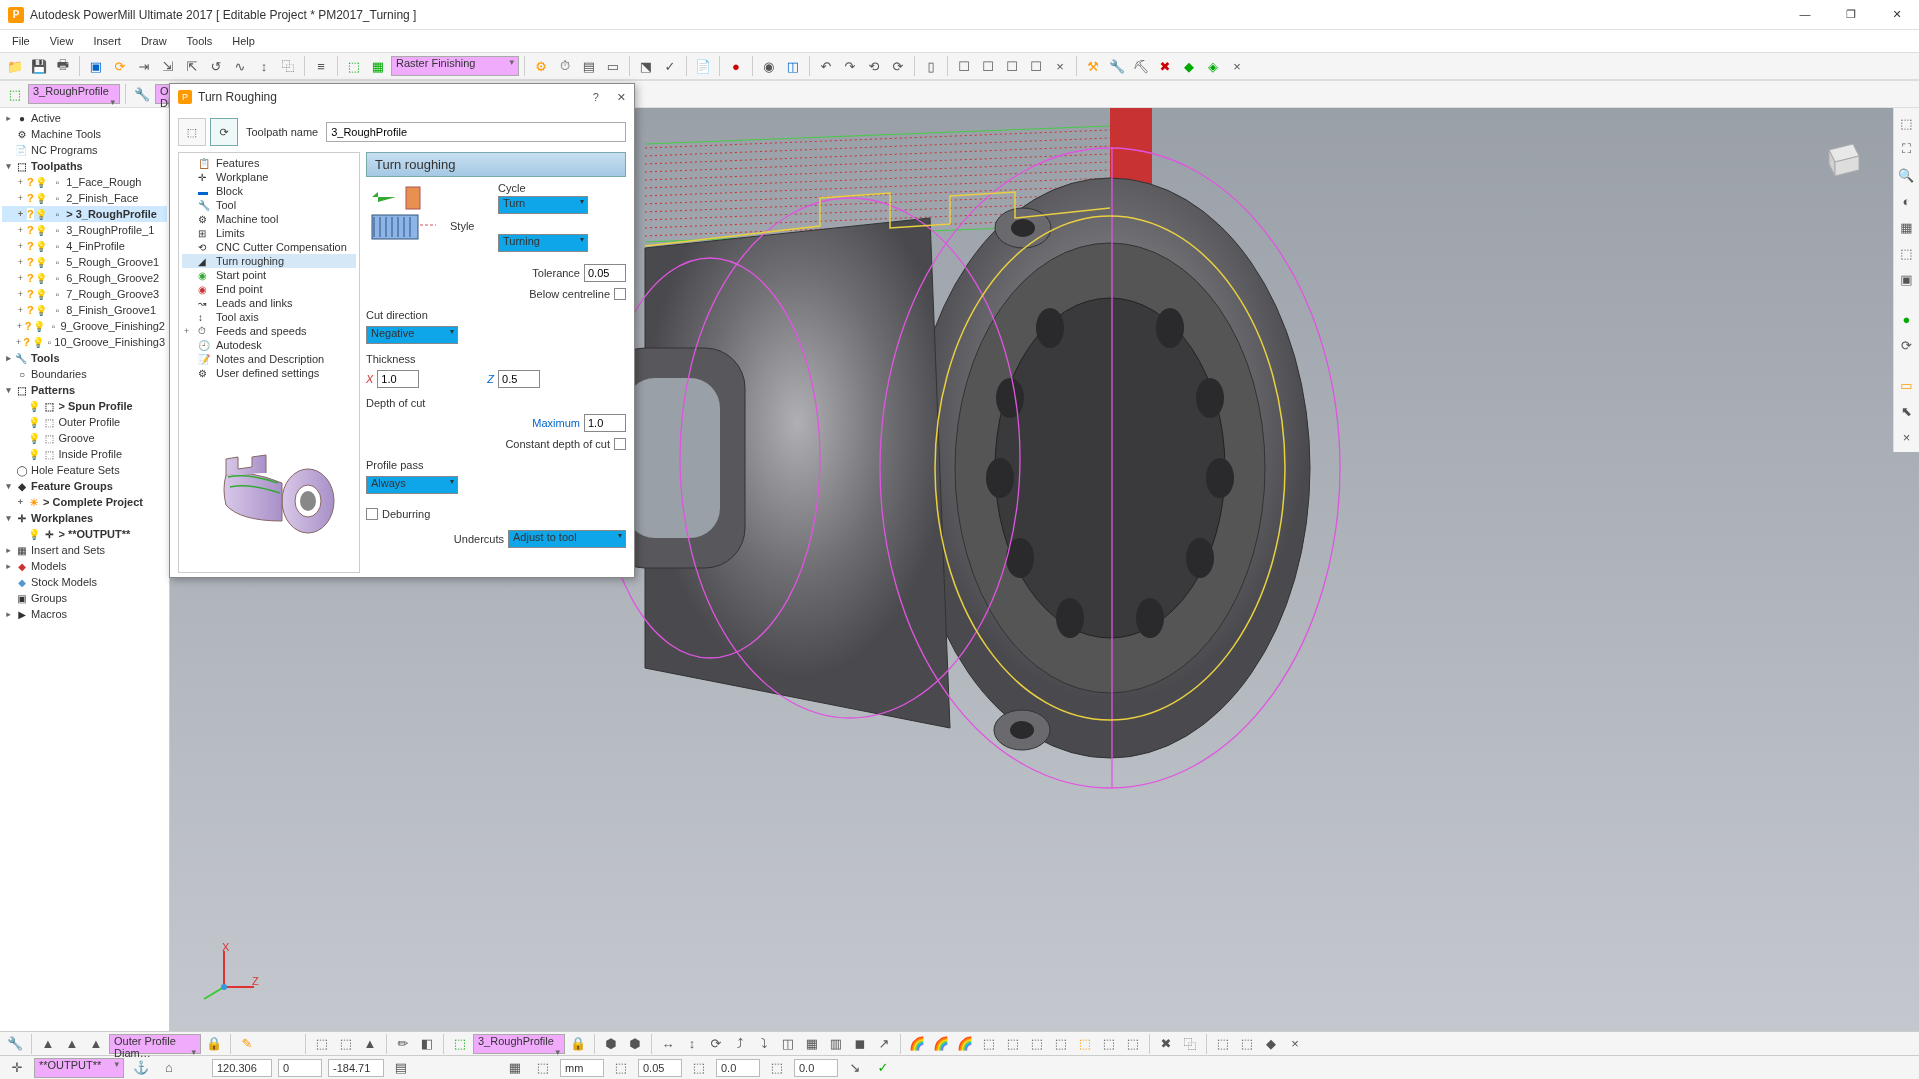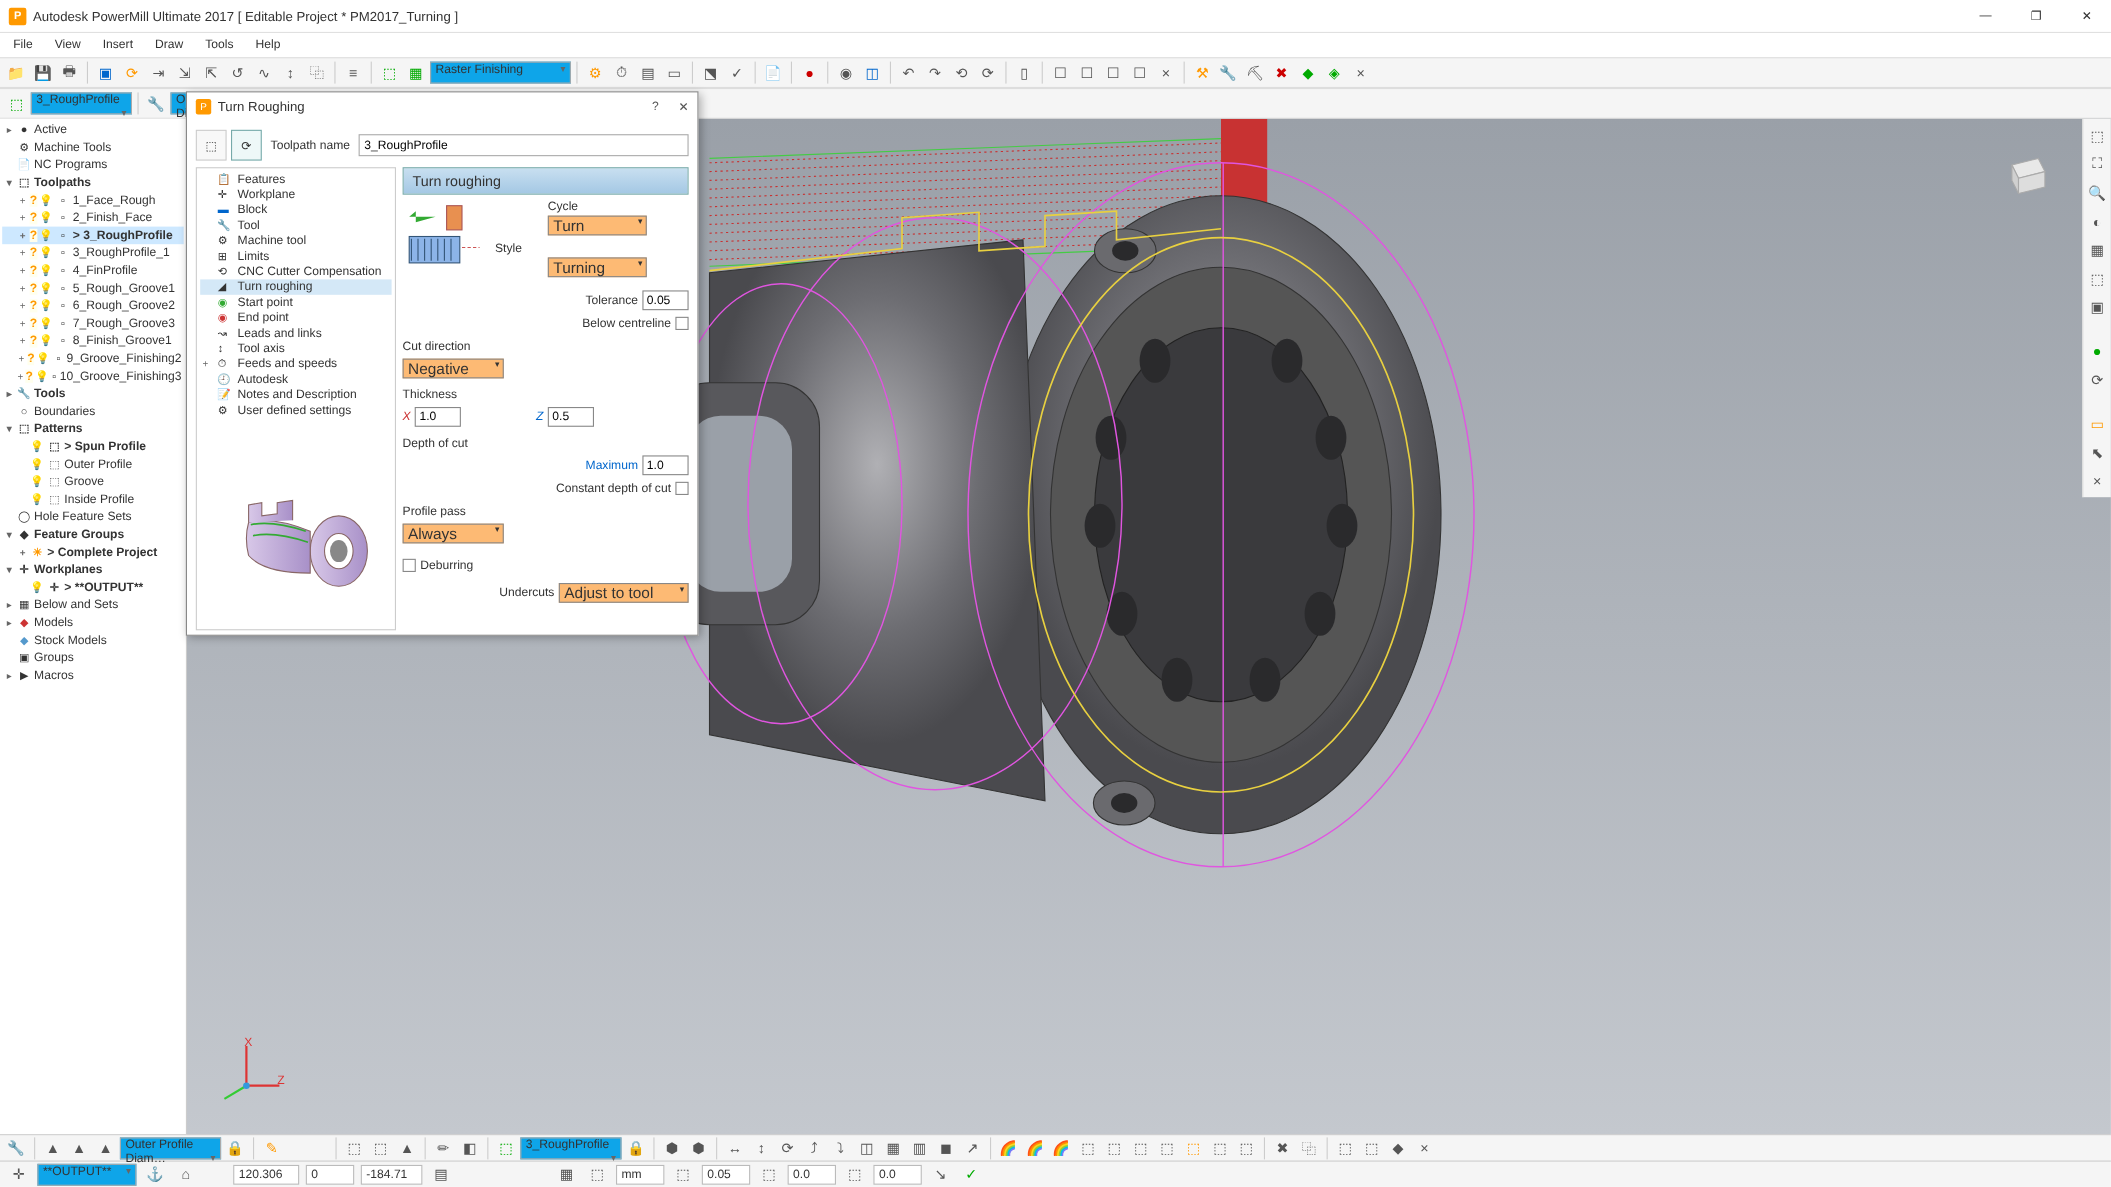--- a/index.html
+++ b/index.html
@@ -11,21 +11,21 @@
 .winbtn { width:28px; text-align:center; }
 .menubar { height:22px; display:flex; align-items:center; padding:0 4px; gap:4px; background:#fff;}
 .menuitem { padding:2px 8px; }
 .toolbar { height:28px; background:#f5f5f5; border-top:1px solid #ddd; border-bottom:1px solid #ddd; display:flex; align-items:center; padding:0 4px; gap:2px; }
 .tbtn { width:22px; height:22px; display:flex; align-items:center; justify-content:center; border:1px solid transparent; border-radius:2px; font-size:13px; color:#555; }
 .tbtn.green { color:#0a0; }
 .tbtn.red { color:#c00; }
 .tbtn.blue { color:#06c; }
 .tbtn.orange { color:#f90; }
 .sep { width:1px; height:20px; background:#ccc; margin:0 3px; }
-.tsel { height:20px; border:1px solid #aaa; background:#0ea5e9; padding:0 18px 0 4px; font-size:11px; position:relative; }
+.tsel { height:20px; border:1px solid #aaa; background:#f0abfc; padding:0 18px 0 4px; font-size:11px; position:relative; }
 .tsel::after { content:"▾"; position:absolute; right:4px; font-size:9px; color:#666; }
 .content { display:flex; height:calc(100% - 30px - 22px - 28px - 28px - 24px - 24px); }
 .tree-panel { width:170px; background:#fff; border-right:1px solid #ccc; overflow-y:auto; padding:2px; }
 .tree-item { display:flex; align-items:center; padding:1px 2px; gap:2px; white-space:nowrap; }
 .tree-item .exp { width:9px; font-size:9px; color:#666; text-align:center;}
 .tree-item .ticon { width:14px; height:14px; display:inline-flex; align-items:center; justify-content:center; font-size:10px;}
 .tree-item.bold { font-weight:bold; }
 .tree-item.sel { background:#cde8ff; }
 .tree-ind1 { padding-left:14px; }
 .tree-ind2 { padding-left:26px; }
@@ -50,21 +50,21 @@
 .dlg-main { flex:1; display:flex; gap:6px; }
 .dlg-tree { width:182px; border:1px solid #ccc; padding:3px; overflow-y:auto; background:#fff;}
 .dlg-tree-item { display:flex; align-items:center; gap:4px; padding:1px 2px;}
 .dlg-tree-item .dex { width:10px; font-size:9px; color:#666;}
 .dlg-tree-item .dico { width:14px; font-size:10px;}
 .dlg-tree-item.sel { background:#d4e8f7;}
 .dlg-form { flex:1; display:flex; flex-direction:column; gap:4px;}
 .dlg-heading { background:linear-gradient(#c8dff0,#a4c8e4); border:1px solid #7aa; padding:4px 8px; font-size:13px;}
 .form-row { display:flex; align-items:center; gap:4px; padding:1px 0;}
 .form-label { font-size:11px; }
-.form-sel { height:18px; border:1px solid #888; background:#fdba74; padding:0 16px 0 4px; position:relative; font-size:14px;}
+.form-sel { height:18px; border:1px solid #888; background:#0ea5e9; padding:0 16px 0 4px; position:relative; font-size:11px;}
 .form-sel::after { content:"▾"; position:absolute; right:3px; font-size:8px;}
 .form-input { height:18px; border:1px solid #888; padding:0 3px; width:42px; font-size:11px;}
 .form-chk { width:12px; height:12px; border:1px solid #888;}
 .form-section { font-size:11px; margin-top:4px;}
 .maxlink { color:#06c; font-size:11px;}
 .dlg-preview { width:180px; height:112px; position:absolute; left:8px; bottom:36px;}
 .dlg-buttons { display:flex; justify-content:flex-end; gap:6px; padding:6px 0 2px 0; margin-top:auto;}
 .dlg-btn { height:22px; min-width:54px; border:1px solid #999; background:linear-gradient(#fefefe,#e8e8e8); font-size:11px;}
 .bottom-tb { height:24px; background:#f5f5f5; border-top:1px solid #ccc; display:flex; align-items:center; padding:0 4px; gap:2px;}
 .statusbar { height:24px; background:#f5f5f5; border-top:1px solid #ccc; display:flex; align-items:center; padding:0 6px; gap:6px;}
@@ -334,21 +334,21 @@
         <span>Workplanes</span>
       </div>
     <div class="tree-item tree-ind2 bold">
         <span class="tree-bulb">💡</span>
         <span class="ticon">✛</span>
         <span>&gt; **OUTPUT**</span>
       </div>
     <div class="tree-item">
         <span class="exp">▸</span>
         <span class="ticon">▦</span>
-        <span>Below and Sets</span>
+        <span>Insert and Sets</span>
       </div>
     <div class="tree-item">
         <span class="exp">▸</span>
         <span class="ticon" style="color:#c33">◆</span>
         <span>Models</span>
       </div>
     <div class="tree-item">
         <span class="exp"></span>
         <span class="ticon" style="color:#59c">◆</span>
         <span>Stock Models</span>

